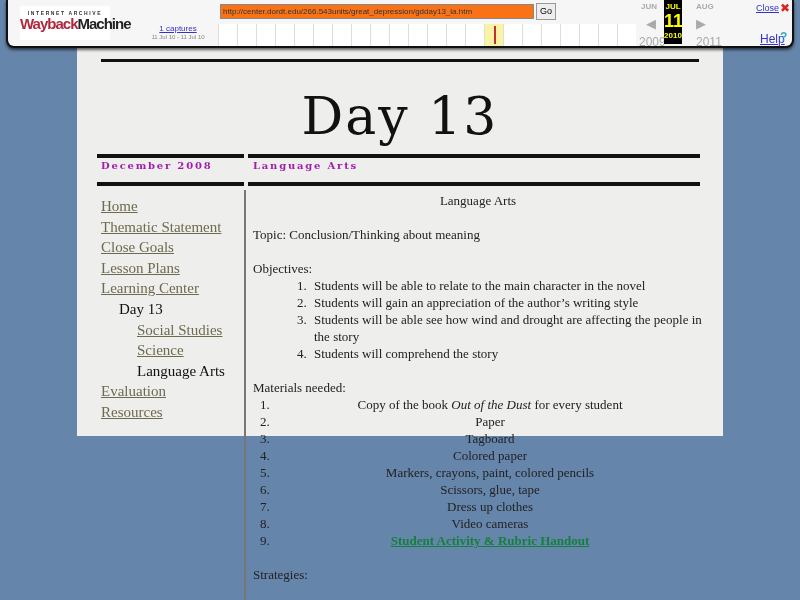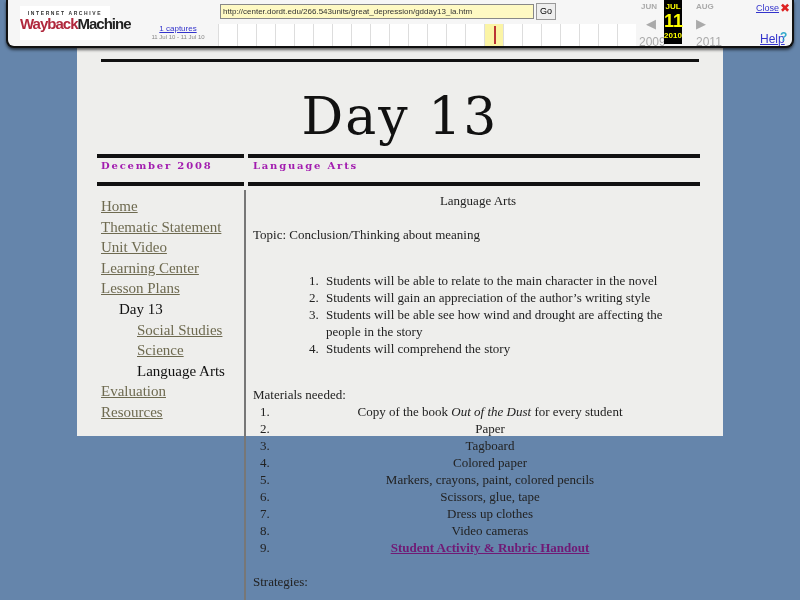--- a/index.html
+++ b/index.html
@@ -17,21 +17,21 @@
     font-family: "Liberation Sans", "DejaVu Sans", sans-serif;
     z-index: 5;
   }
   .wb-logo { position: absolute; left: 12px; top: 6px; width: 90px; height: 34px; background:#fff; }
   .wb-logo .ia { font-size: 5px; letter-spacing: 1.6px; color:#333; text-align:center; margin-top: 4px; font-weight: bold; }
   .wb-logo .wm { font-size: 15px; font-weight: bold; text-align:center; line-height: 16px; letter-spacing: -1px; font-family: "Liberation Sans Narrow","Liberation Sans", sans-serif; }
   .wb-logo .wm .w1 { color: #b0283d; }
   .wb-logo .wm .w2 { color: #222; }
   .wb-url {
     position: absolute; left: 212px; top: 4px; width: 310px; height: 13px;
-    border: 1px solid #888; background: #fef9c3; font-size: 8px; color:#333;
+    border: 1px solid #888; background: #f97316; font-size: 8px; color:#333;
     line-height: 13px; padding-left: 2px; white-space: nowrap; overflow: hidden;
   }
   .wb-go {
     position: absolute; left: 528px; top: 3px; width: 18px; height: 15px;
     border: 1px solid #999; background: #eee; font-size: 9px; text-align:center; line-height: 15px;
   }
   .wb-caps { position: absolute; left: 130px; top: 24px; width: 80px; text-align:center; }
   .wb-caps a { font-size: 8px; color: #33c; text-decoration: underline; display:block; }
   .wb-caps .range { font-size: 6px; color:#888; margin-top:1px; display:block; }
   .wb-timeline { position: absolute; left: 210px; top: 24px; width: 418px; height: 22px; display:flex; }
@@ -61,61 +61,62 @@
   .nav { position:absolute; left: 24px; top: 196px; font-size: 15px; line-height: 20.6px; font-family: "Liberation Serif", serif; }
   .nav a { color: #6e6a50; display:block; }
   .nav .cur { color:#111; display:block; }
   .nav .l1 { padding-left: 18px; }
   .nav .l2 { padding-left: 36px; }
 
   .content { position:absolute; left: 176px; top: 192px; width: 450px; font-size: 13px; color:#222; line-height: 17px; }
   .content .center { text-align:center; }
   .content p { margin: 0; }
   .content .gap { height: 17px; }
-  .obj { margin: 12px; padding-left: 57px; }
+  .obj { margin: 0; padding-left: 57px; }
   .obj li { padding-left: 4px; }
   .mat { margin: 0; padding-left: 20px; }
   .mat li { padding-left: 4px; text-align: center; }
-  .content a { color:#701a75; font-weight:bold; text-decoration: underline; }
+  .content a { color:#15803d; font-weight:bold; text-decoration: underline; }
 </style>
 </head>
 <body>
 
 <div class="page">
   <div class="rule-top"></div>
   <div class="title">Day 13</div>
 
   <div class="hdr-rule" style="left:20px; top:154px; width:147px;"></div>
   <div class="hdr-rule" style="left:171px; top:154px; width:452px;"></div>
   <div class="hdr-text" style="left:24px;">December 2008</div>
   <div class="hdr-text" style="left:176px;">Language Arts</div>
   <div class="hdr-rule" style="left:20px; top:182px; width:147px;"></div>
   <div class="hdr-rule" style="left:171px; top:182px; width:452px;"></div>
 
   <div class="vdiv"></div>
 
   <nav class="nav">
     <a href="#">Home</a>
     <a href="#">Thematic Statement</a>
-    <a href="#">Unit Video</a>
+    <a href="#">Close Goals</a>
+    <a href="#">Lesson Plans</a>
     <a href="#">Learning Center</a>
-    <a href="#">Lesson Plans</a>
     <span class="cur l1">Day 13</span>
     <a href="#" class="l2">Social Studies</a>
     <a href="#" class="l2">Science</a>
     <span class="cur l2">Language Arts</span>
     <a href="#">Evaluation</a>
     <a href="#">Resources</a>
   </nav>
 
   <div class="content">
     <p class="center">Language Arts</p>
     <div class="gap"></div>
     <p>Topic: Conclusion/Thinking about meaning</p>
     <div class="gap"></div>
+    <p>Objectives:</p>
     <ol class="obj">
       <li>Students will be able to relate to the main character in the novel</li>
       <li>Students will gain an appreciation of the author’s writing style</li>
       <li>Students will be able see how wind and drought are affecting the people in the story</li>
       <li>Students will comprehend the story</li>
     </ol>
     <div class="gap"></div>
     <p>Materials needed:</p>
     <ol class="mat">
       <li><span>Copy of the book </span><i>Out of the Dust</i><span> for every student</span></li>

